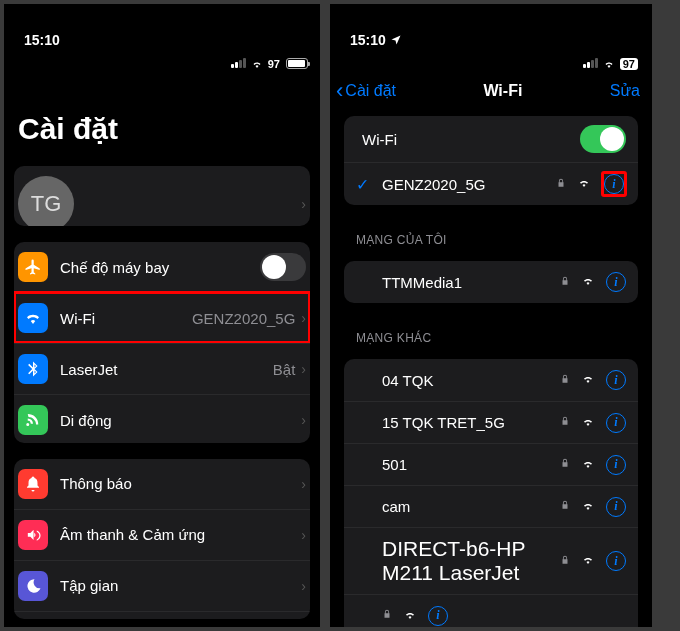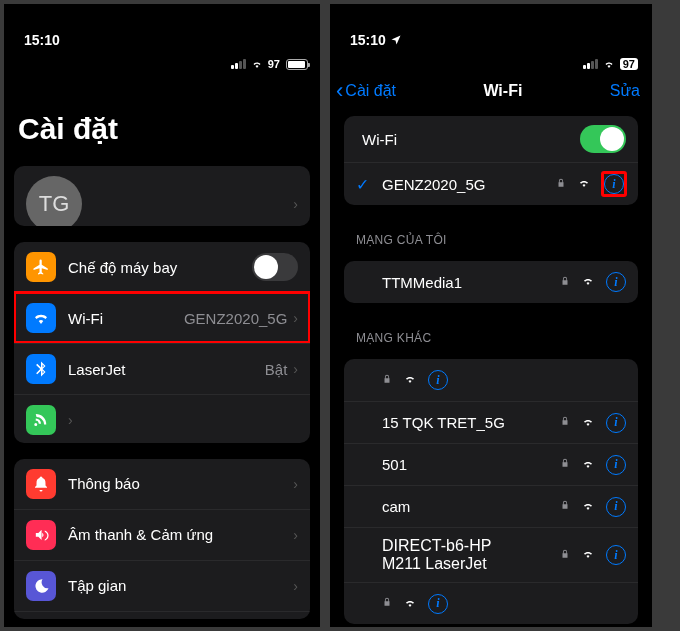--- a/index.html
+++ b/index.html
@@ -4,37 +4,37 @@
 <style>
   * { margin: 0; padding: 0; box-sizing: border-box; font-family: -apple-system, Helvetica, Arial, sans-serif; }
   body { background: #3a3a3a; padding: 4px; display: flex; gap: 10px; width: 680px; height: 631px; }
   .phone { background: #000; flex: 1; border-radius: 0; color: #fff; overflow: hidden; display: flex; flex-direction: column; }
   .phone.left { flex: 0 0 316px; }
   .phone.right { flex: 0 0 322px; }
 
   
   .statusbar { display: flex; justify-content: space-between; align-items: center; padding: 6px 12px 2px 20px; font-size: 14px; font-weight: 600; }
   .sb-left { display: flex; align-items: center; gap: 4px; }
-  .sb-right { display: flex; align-items: center; gap: 4px; margin-top: 48px; }
+  .sb-right { display: flex; align-items: flex-start; gap: 4px; margin-top: 48px; }
   .sig-bars { display: inline-flex; align-items: flex-end; gap: 1px; }
   .sig-bars i { width: 3px; background: #fff; display: inline-block; border-radius: 1px; }
   .sig-bars i:nth-child(1){height:4px} .sig-bars i:nth-child(2){height:6px} .sig-bars i:nth-child(3){height:8px;background:#555} .sig-bars i:nth-child(4){height:10px;background:#555}
   .wifi-s { width: 14px; height: 12px; }
   .batt-box { border: 1px solid #aaa; border-radius: 3px; width: 22px; height: 11px; position: relative; display: inline-flex; align-items: center; padding: 1px; }
   .batt-box::after { content:""; position:absolute; right:-3px; top:3px; width:2px; height:4px; background:#aaa; border-radius:0 1px 1px 0; }
   .batt-fill { background:#fff; height:100%; width:95%; border-radius:1px; }
   .batt-num { font-size: 11px; font-weight: 600; margin-right: 2px; }
   .right .batt-num.inv { background:#fff; color:#000; padding: 0 3px; border-radius: 3px; }
 
   
   .page-title { font-size: 30px; font-weight: 700; padding: 40px 14px 12px 14px; }
 
   
   .group { background: #1c1c1e; margin: 8px 10px; border-radius: 10px; overflow: hidden; }
-  .row { display: flex; align-items: center; padding: 10px 12px; min-height: 44px; position: relative; }
+  .row { display: flex; align-items: center; padding: 10px 4px; min-height: 44px; position: relative; }
   .row + .row { border-top: 1px solid #2a2a2c; }
   .icn { width: 30px; height: 30px; border-radius: 7px; display: flex; align-items: center; justify-content: center; margin-right: 12px; flex-shrink: 0; }
   .icn svg { width: 18px; height: 18px; fill: #fff; }
   .lbl { flex: 1; font-size: 15px; color: #fff; }
   .val { color: #8e8e93; font-size: 15px; margin-right: 6px; }
   .chev { color: #555; font-size: 14px; }
 
   
   .avatar-row { }
   .avatar { width: 56px; height: 56px; border-radius: 50%; background: #666; display: flex; align-items: center; justify-content: center; font-size: 22px; color: #ddd; margin-right: 12px; }
@@ -64,21 +64,21 @@
   .section-hdr { color: #8e8e93; font-size: 12px; padding: 20px 26px 6px 26px; text-transform: uppercase; letter-spacing: 0.3px; }
 
   .check { color: #007aff; font-size: 16px; width: 18px; margin-right: 8px; }
   .lock { color: #8e8e93; margin-right: 10px; font-size: 12px; }
   .wifi-strength { margin-right: 10px; }
   .info-btn { width: 20px; height: 20px; border: 1.5px solid #007aff; border-radius: 50%; color: #007aff; display: flex; align-items: center; justify-content: center; font-size: 12px; font-weight: 600; font-style: italic; font-family: Georgia, serif; }
   .info-box.hl { padding: 2px; border-radius: 2px; }
 
   .right .content { flex:1; overflow:hidden; }
   .net-name { font-size: 15px; }
-  .net-sub { font-size: 16px; color:#fff; }
+  .net-sub { font-size: 21px; color:#fff; }
   .two-line .lbl { display:flex; flex-direction: column; }
 
   .scroll { overflow-y: hidden; }
 </style>
 </head>
 <body>
 
 <div class="phone left">
   <div class="statusbar">
     <div class="sb-left">
@@ -142,20 +142,21 @@
       <span class="lbl">LaserJet</span>
       <span class="val">Bật</span>
       <span class="chev">›</span>
     </div>
     <div class="row">
       <span class="icn c-green">
           <svg viewBox="0 0 24 24">
             <path d="M5 6c4 0 7 1 10 4s4 6 4 10h-3c0-3-1-5-3-7s-4-3-7-3zm0 6c2 0 4 1 5 2s2 3 2 5H9c0-1-.3-2-1-3s-2-1-3-1zm0 6a2 2 0 110 4 2 2 0 010-4z" transform="translate(0,-2)"></path>
           </svg>
         </span>
+      <span class="lbl">Di động</span>
       <span class="chev">›</span>
     </div>
     <div class="row">
       <span class="icn c-lime"></span>
 
     </div>
   </div>
 
   <div class="group">
     <div class="row">
@@ -267,20 +268,21 @@
               <path d="M12 20l3-4c-1-.8-2-1.3-3-1.3s-2 .5-3 1.3zM4 11l2 2.3c1.8-1.6 3.8-2.4 6-2.4s4.2.8 6 2.4l2-2.3c-2.3-2.1-5-3.2-8-3.2s-5.7 1.1-8 3.2z"></path>
             </svg></span>
         <span class="info-btn">i</span>
       </div>
     </div>
 
     <div class="section-hdr">MẠNG KHÁC</div>
     <div class="group" id="other-net-group">
         <div class="row">
           <span style="width:26px"></span>
+          <span class="lbl net-name">04 TQK</span>
           <span class="lock"><svg width="10" height="12" viewBox="0 0 24 24" fill="#8e8e93">
               <path d="M7 10V7a5 5 0 0110 0v3h1v11H6V10zm2 0h6V7a3 3 0 00-6 0z"></path>
             </svg></span>
           <span class="wifi-strength"><svg width="16" height="12" viewBox="0 0 24 24" fill="#fff">
               <path d="M12 20l3-4c-1-.8-2-1.3-3-1.3s-2 .5-3 1.3zM4 11l2 2.3c1.8-1.6 3.8-2.4 6-2.4s4.2.8 6 2.4l2-2.3c-2.3-2.1-5-3.2-8-3.2s-5.7 1.1-8 3.2z"></path>
             </svg></span>
           <span class="info-btn">i</span>
         </div>
         <div class="row">
           <span style="width:26px"></span>

